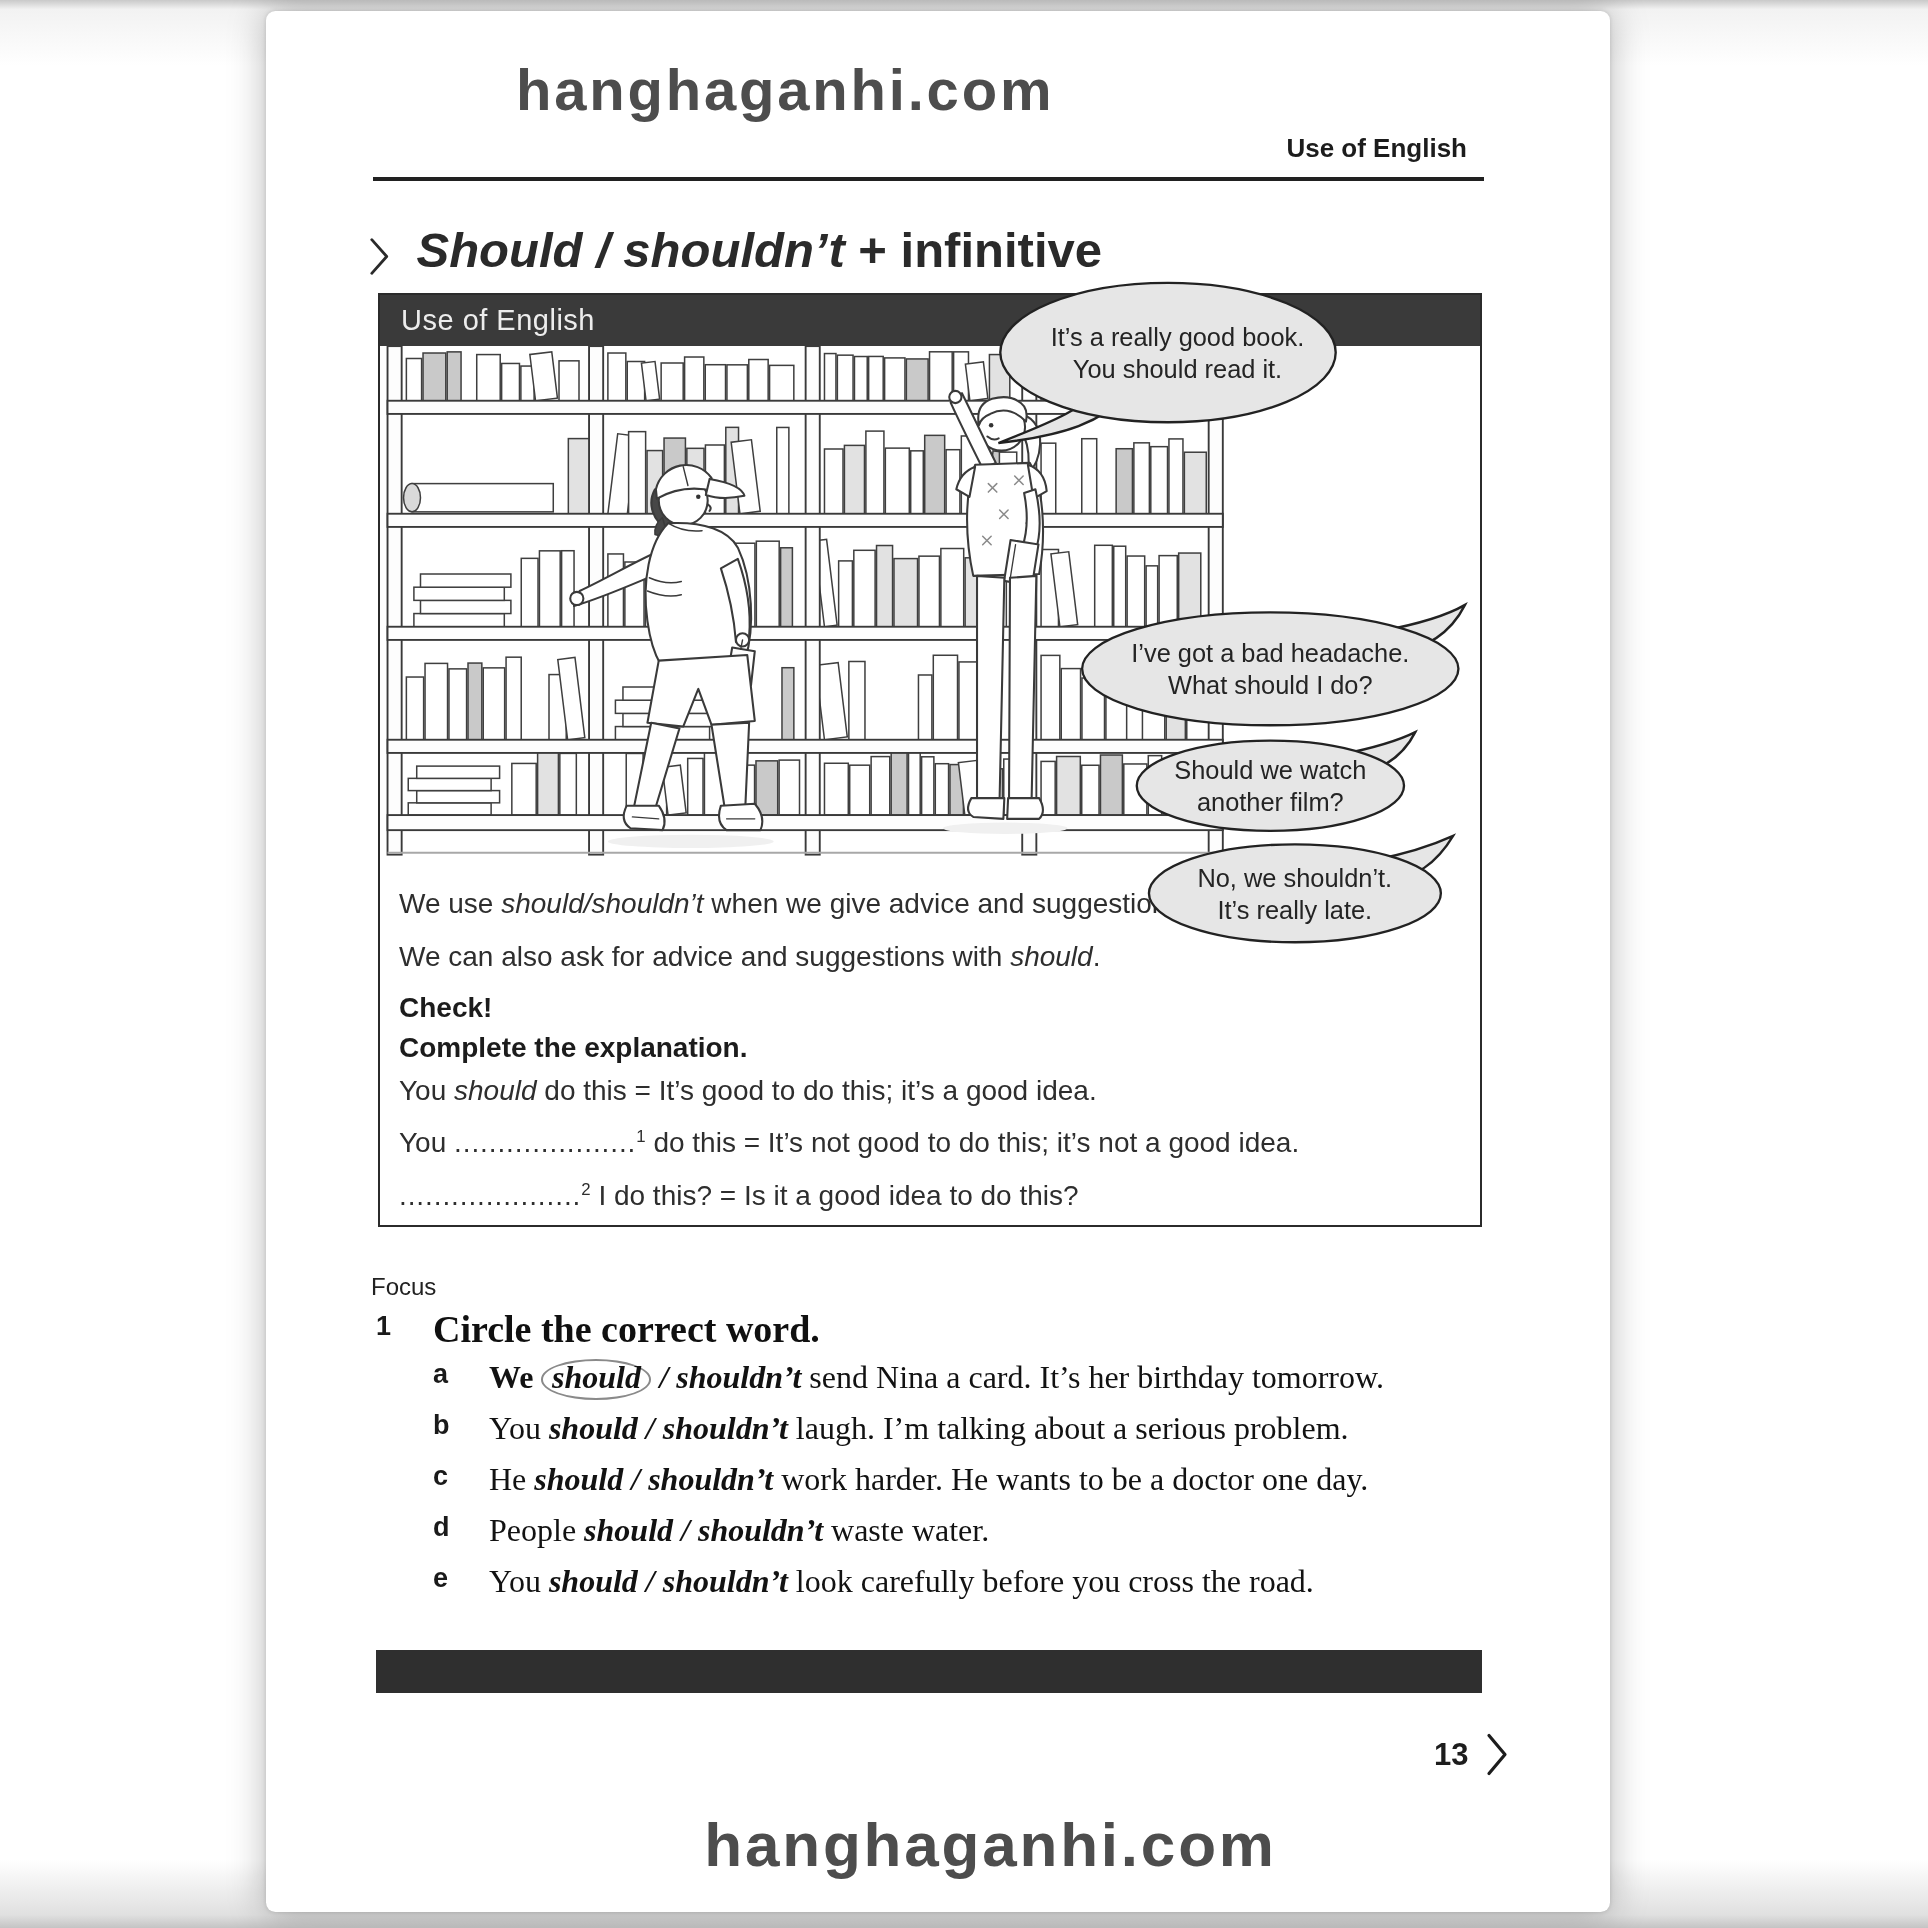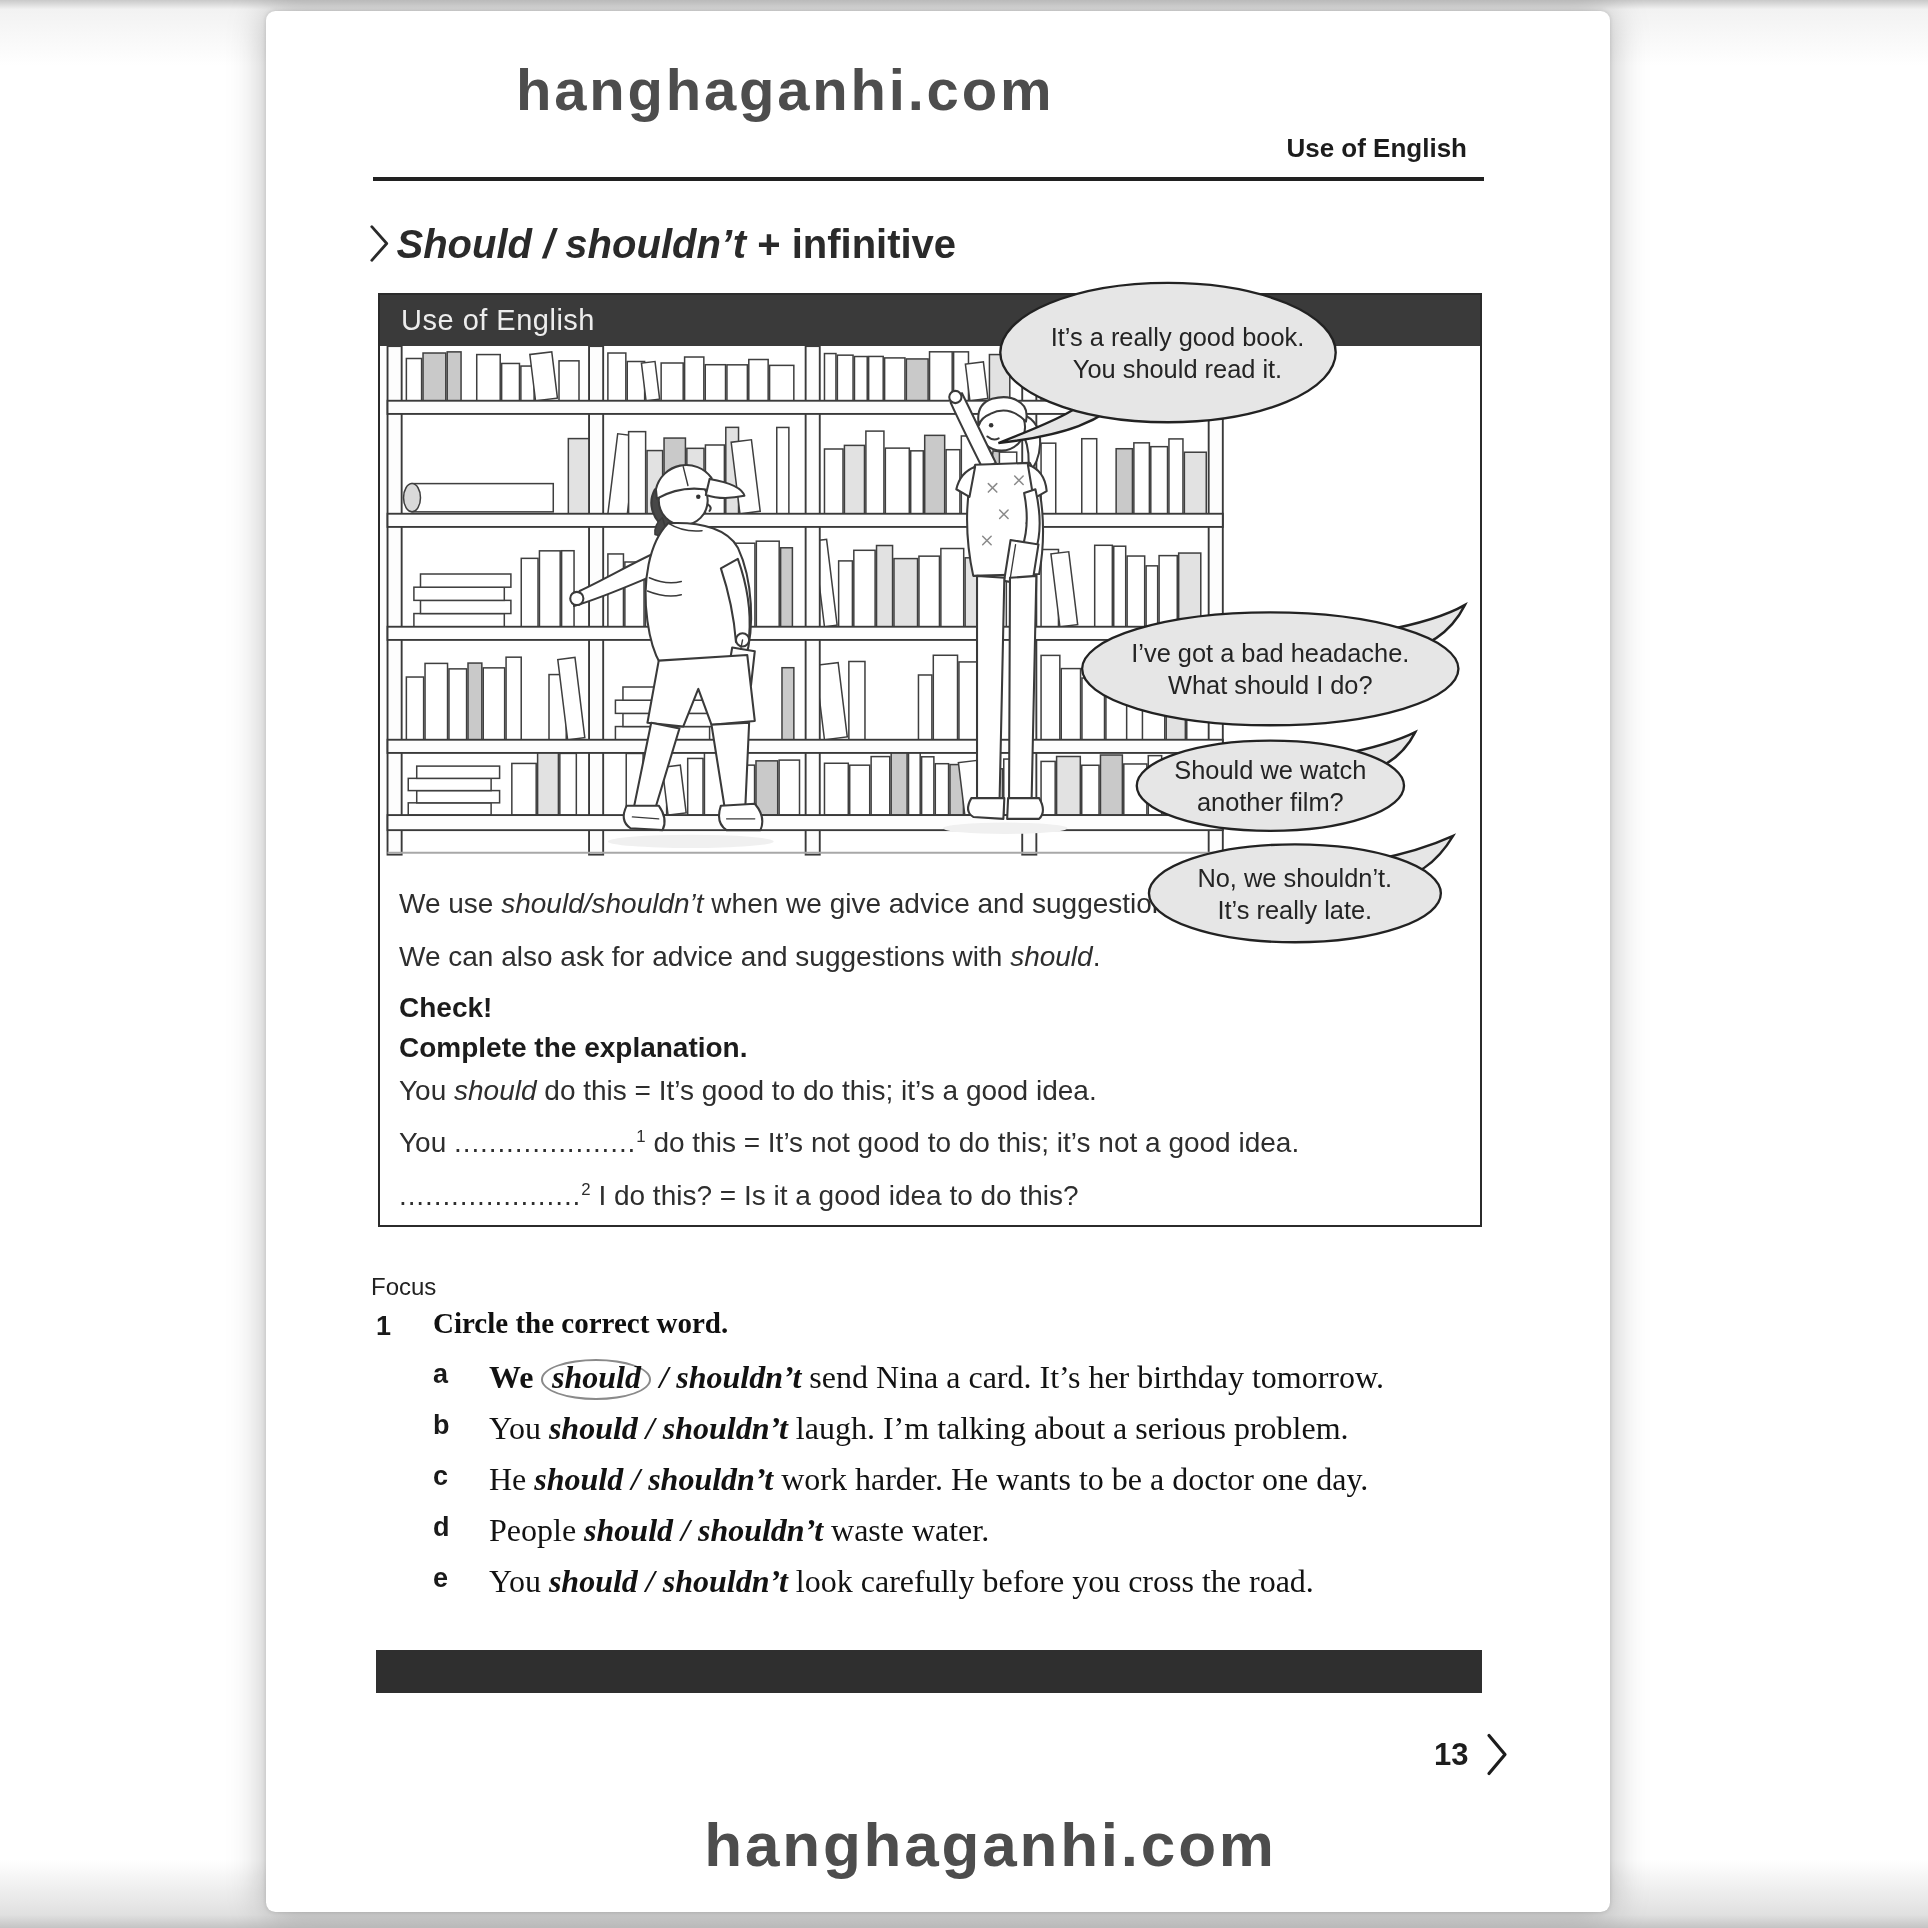--- a/index.html
+++ b/index.html
@@ -9,22 +9,22 @@
   .page{position:absolute;left:266px;top:11.3px;width:1344px;height:1901px;background:#fff;
     border-radius:9.4px;box-shadow:0 0 38px rgba(0,0,0,.28),0 0 5.6px rgba(0,0,0,.14);}
 
   .wm{position:absolute;color:#4d4d4d;font-weight:600;letter-spacing:2.8px;white-space:nowrap;}
   .wm-top{left:250px;top:45px;font-size:58px;}
   .wm-bottom{left:0;right:0;top:1798px;text-align:center;font-size:62px;padding-left:105px;}
 
   .section-label{position:absolute;right:143px;top:122px;font-size:26px;font-weight:700;color:#1c1c1c;}
   .hrule{position:absolute;left:107px;top:166px;width:1111px;height:3.8px;background:#212121;}
 
-  .page-title{position:absolute;left:101px;top:211px;display:flex;align-items:flex-start;gap:5px;
-    font-size:40px;font-weight:600;color:#2a2a2a;}
+  .page-title{position:absolute;left:101px;top:211px;display:flex;align-items:flex-end;gap:25px;
+    font-size:49px;font-weight:600;color:#2a2a2a;}
   .page-title .i{font-style:italic;}
 
   .panel{position:absolute;left:112px;top:282px;width:1104px;height:934px;box-sizing:border-box;
     border:2.8px solid #2b2b2b;background:#fff;}
   .panel-header{position:absolute;left:0;top:0;width:100%;height:51px;background:#3a3a3a;color:#ededed;
     font-size:29px;letter-spacing:0.5px;display:flex;align-items:center;padding-left:21px;box-sizing:border-box;z-index:2;}
   .lib{position:absolute;left:0;top:51px;z-index:1;}
 
   .bubble{position:absolute;z-index:6;}
   .bubble > svg{position:absolute;left:0;top:0;overflow:visible;}
@@ -46,21 +46,21 @@
   .pt-checkh{top:697px;font-weight:700;color:#1c1c1c;}
   .pt-checks{top:737px;font-weight:700;color:#1c1c1c;}
   .pt-chk1{top:780px;} .pt-chk2{top:832px;} .pt-chk3{top:885px;}
   .i{font-style:italic;} .b{font-weight:700;} .bi{font-weight:700;font-style:italic;}
   .sup{font-size:60%;vertical-align:super;}
   .dots{letter-spacing:0.9px;}
 
   .focus-h{position:absolute;left:105px;top:1262px;font-size:24px;color:#222;}
   .ex-num{position:absolute;left:110px;top:1300px;font-size:27px;font-weight:700;color:#1a1a1a;}
   .ex-instr{position:absolute;left:167px;top:1296px;font-family:"Liberation Serif",serif;
-    font-size:29px;font-weight:700;color:#101010;}
+    font-size:38px;font-weight:700;color:#101010;}
   .item-letter{position:absolute;left:167px;font-size:27px;font-weight:700;color:#1a1a1a;}
   .item-text{position:absolute;left:223px;font-family:"Liberation Serif",serif;font-size:32px;color:#121212;white-space:nowrap;}
   .r-a{top:1348px;} .r-b{top:1399px;} .r-c{top:1450px;} .r-d{top:1501px;} .r-e{top:1552px;}
   .circled{border:2.4px solid #8a8a8a;border-radius:50%;padding:0 8.5px 2.8px;display:inline-block;line-height:1.05;}
 
   .bottom-bar{position:absolute;left:110px;top:1639px;width:1106px;height:43px;background:#2f2f2f;}
   .pageno{position:absolute;left:1168px;top:1719px;display:flex;align-items:center;gap:16px;}
   .pageno .num{font-size:31px;color:#1d1d1d;font-weight:600;text-align:center;}
 </style>
 </head>

